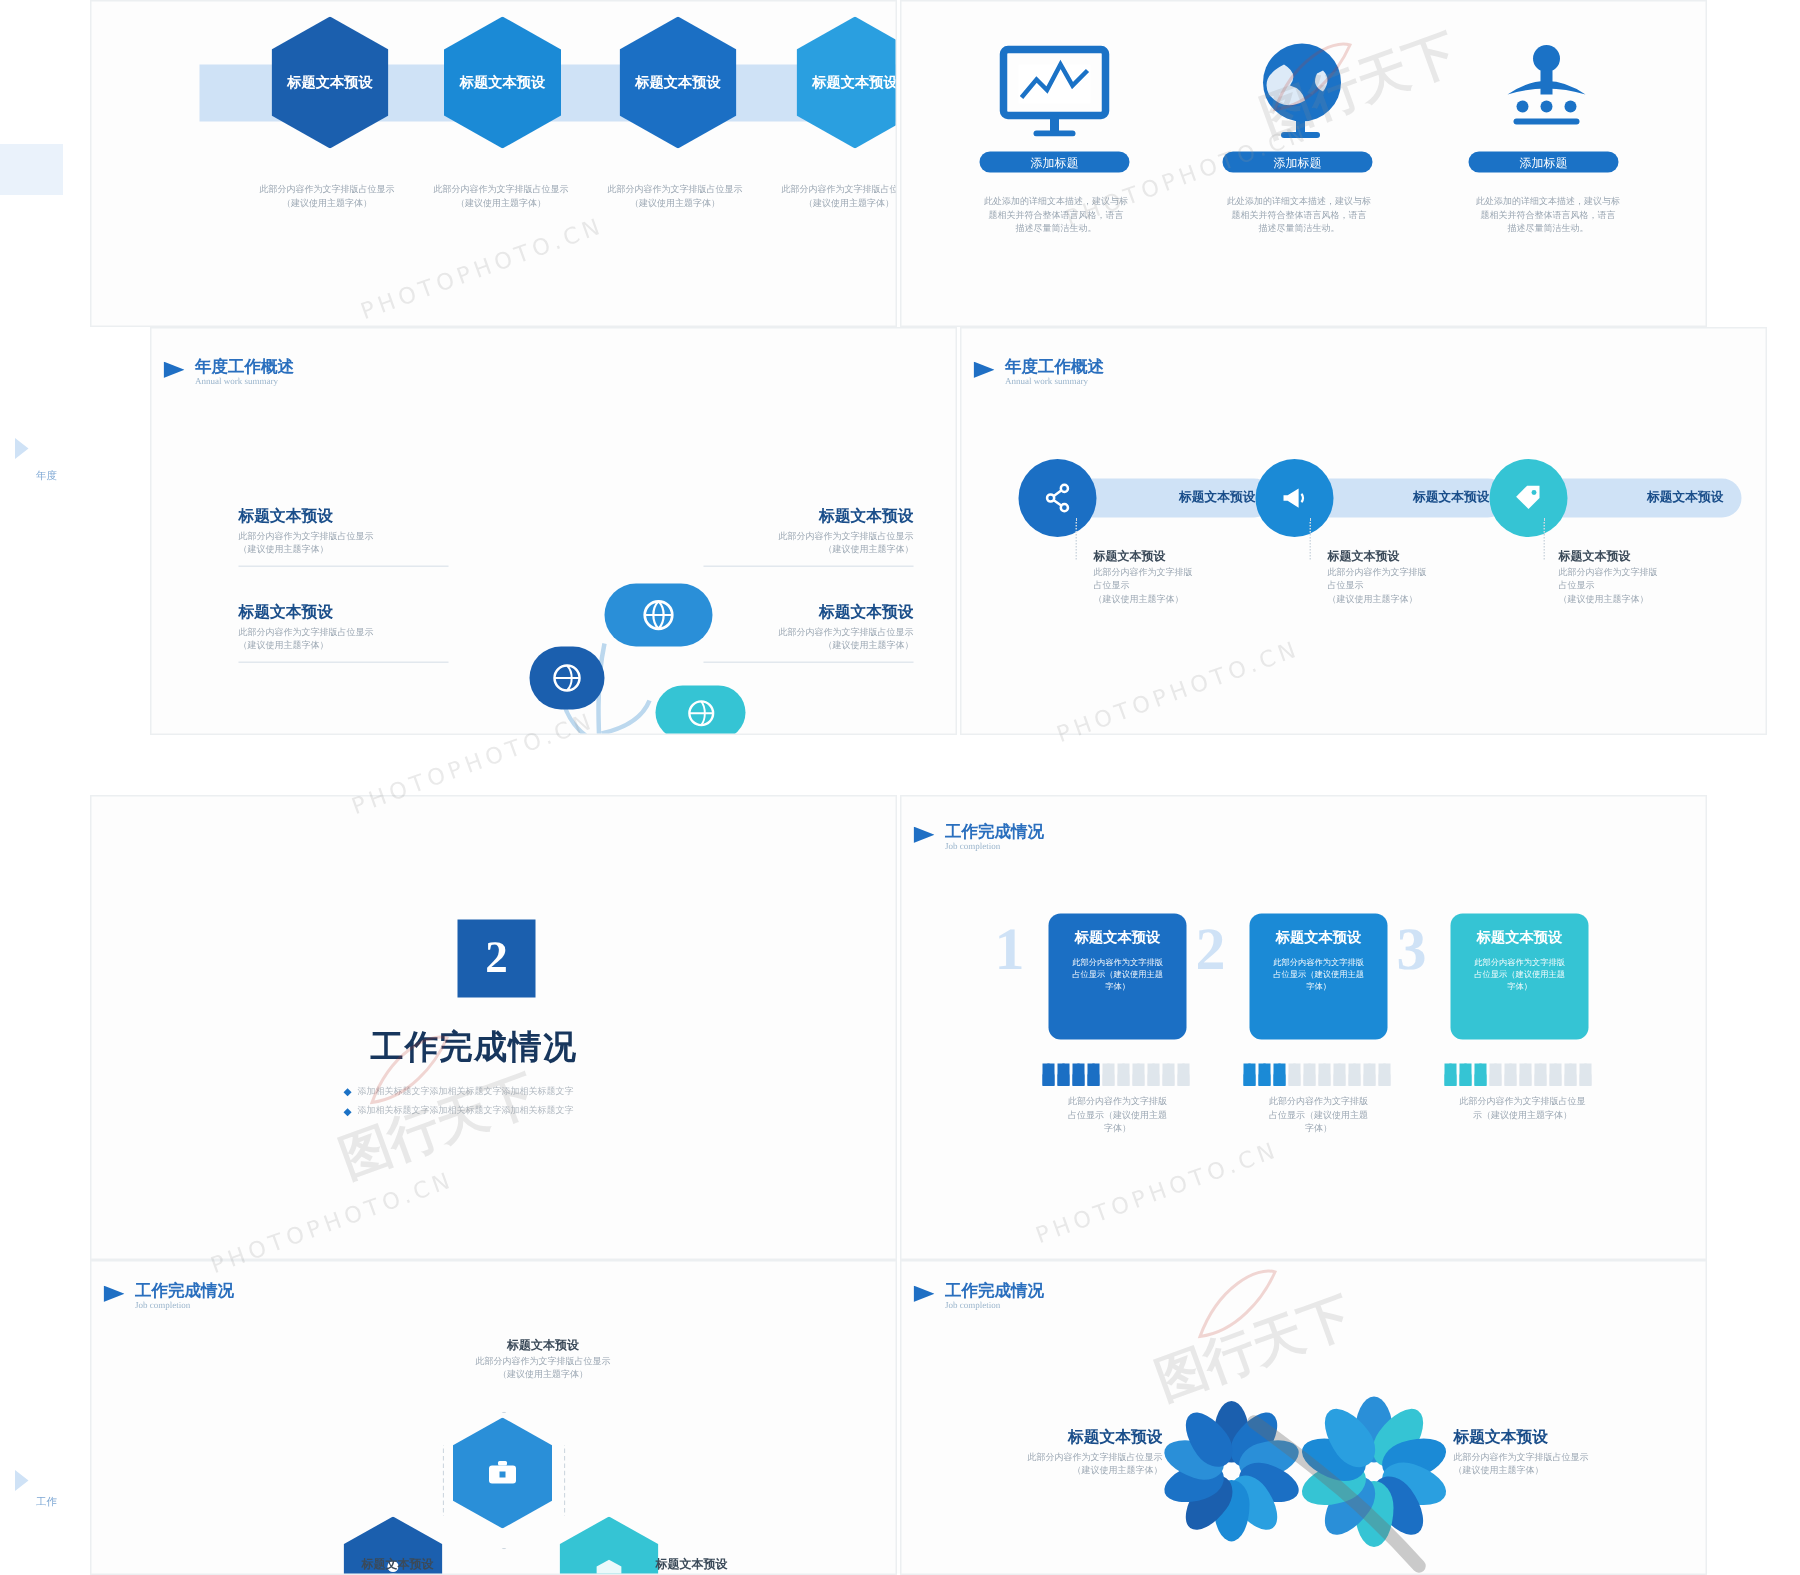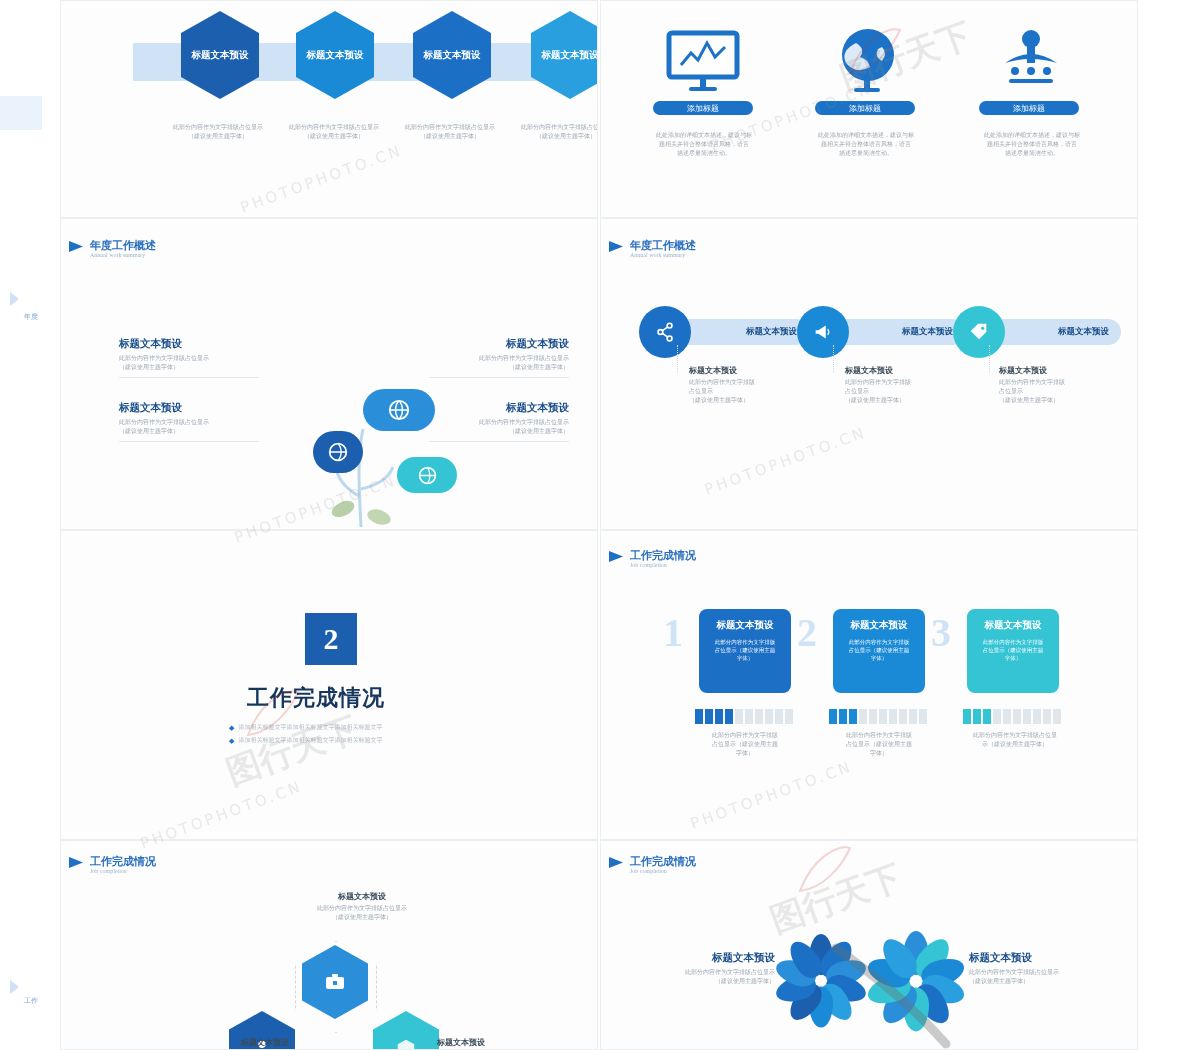--- a/index.html
+++ b/index.html
@@ -7,21 +7,21 @@
     width:1200px;height:1050px;
     background:#ffffff;
     font-family:"Liberation Sans", sans-serif;
     overflow:hidden;
     position:relative;
   }
   .page{position:absolute;background:#fdfdfd;border:1px solid #eceff1;box-sizing:border-box;overflow:hidden;font-family:Liberation Serif, serif;}
   .sl{left:60px;width:538px;}
   .sr{left:600px;width:538px;}
   .r1{top:0px;height:218px;}
-  .r2{top:218px;height:312px;}
+  .r2{top:218px;height:272px;margin-left:40px;}
   .r3{top:530px;height:310px;}
   .r4{top:840px;height:210px;}
 
   
   .leftstrip{position:absolute;left:0;top:0;width:60px;height:1050px;background:#fff;}
   .lsbox{position:absolute;background:#eaf2fb;}
   .lsmall{position:absolute;font-size:7px;color:#7da7d4;}
   .lstri{position:absolute;width:0;height:0;border-left:9px solid #cfe2f6;border-top:7px solid transparent;border-bottom:7px solid transparent;}
 
   

